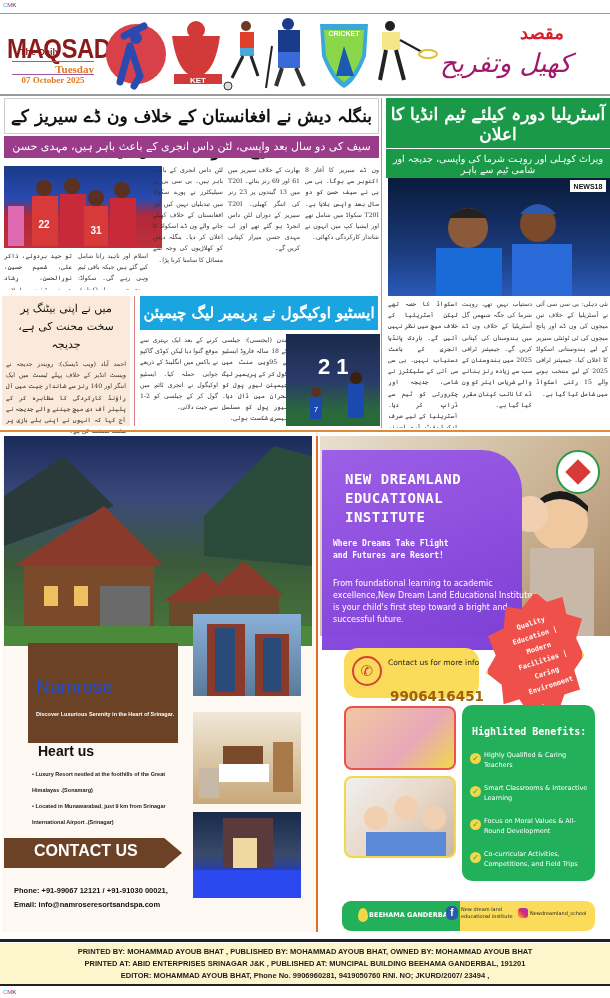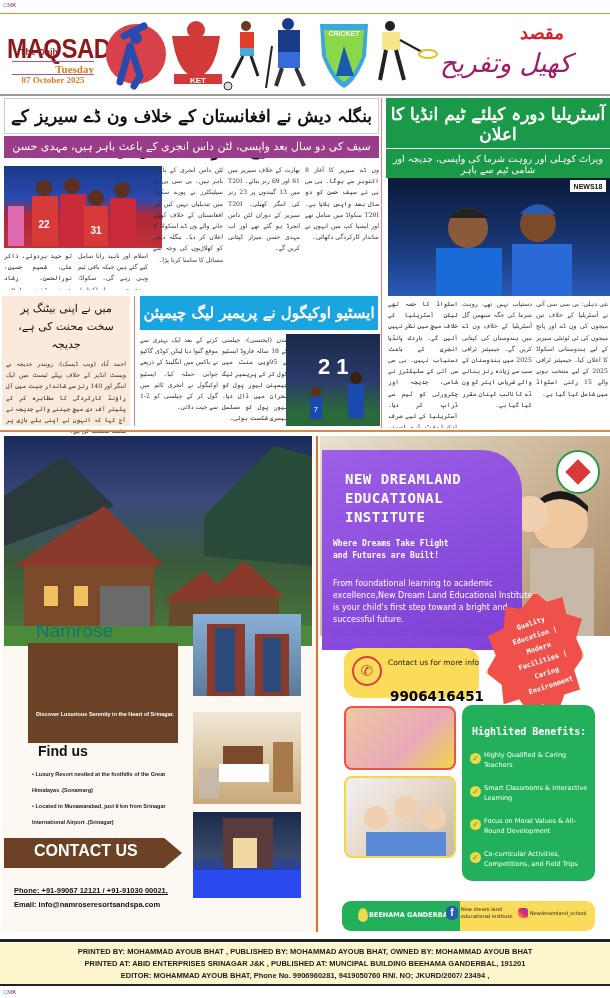--- a/index.html
+++ b/index.html
@@ -28,37 +28,37 @@
   .col-text { font-size: 6.2px; line-height: 11.2px; color: #333; text-align: justify; direction: rtl; font-family: "DejaVu Serif", serif; overflow: hidden; }
   .img { overflow: hidden; }
   .vrule { width: 1px; background: #e08080; }
   .h-ep { left: 140px; top: 296px; width: 238px; height: 34px; background: #1aa4e0; color: #fff; font-size: 15px; font-weight: bold; text-align: center; line-height: 34px; }
   .side-box { left: 2px; top: 296px; width: 128px; height: 130px; background: #fbeadb; }
   .side-title { font-size: 11px; color: #111; text-align: center; line-height: 18px; }
   .sep-orange { height: 2px; background: #e08a3c; }
   
   .resort { left: 2px; top: 436px; width: 316px; height: 496px; background: #fdf9f2; border-right: 2px solid #e07030; }
   .resort-card { left: 28px; top: 643px; width: 150px; height: 100px; background: #6b4226; }
-  .resort-name { left: 36px; top: 620px; font: 19px "Liberation Sans", sans-serif; color: #0f766e; line-height: 22px; }
+  .resort-name { left: 36px; top: 676px; font: 19px "Liberation Sans", sans-serif; color: #1d4ed8; line-height: 22px; }
   .resort-tag { left: 36px; top: 707px; width: 140px; font: bold 5.5px "Liberation Sans", sans-serif; color: #fff; line-height: 15px; }
   .findus { left: 38px; top: 743px; font: bold 14px "Liberation Sans", sans-serif; color: #111; }
   .find-li { left: 32px; font: bold 5.5px "Liberation Sans", sans-serif; color: #222; line-height: 16px; width: 160px; }
   .contact-banner { left: 4px; top: 838px; width: 178px; height: 30px; background: #6b4226; clip-path: polygon(0 0, 90% 0, 100% 50%, 90% 100%, 0 100%); }
   .contact-label { left: 34px; top: 842px; font: bold 16px "Liberation Sans", sans-serif; color: #fff; }
   .contact-line { left: 14px; font: bold 7.5px "Liberation Sans", sans-serif; color: #111; }
   
   .school { left: 320px; top: 436px; width: 290px; height: 496px; background: #fff; }
   .purple-panel { left: 322px; top: 450px; width: 200px; height: 200px; background: linear-gradient(160deg,#9a5ae8,#7a3ad8); border-radius: 0 40px 0 0; opacity: .96; }
   .sch-title { left: 333px; top: 470px; font: bold 14px "DejaVu Sans Mono", monospace; color: #fff; line-height: 19px; letter-spacing: .5px; margin-left: 12px; }
   .sch-tag { left: 333px; top: 538px; font: bold 8px "DejaVu Sans Mono", monospace; color: #fff; line-height: 12px; }
   .sch-desc { left: 333px; top: 578px; width: 200px; font: 8px "DejaVu Sans", sans-serif; color: #fff; line-height: 12px; }
   .yellow-box { left: 344px; top: 648px; width: 135px; height: 50px; background: #fbdb5a; border-radius: 14px; }
   .phone-icon { left: 352px; top: 656px; width: 30px; height: 30px; border: 2px solid #d8403a; border-radius: 50%; color: #d8403a; text-align: center; font-size: 15px; line-height: 26px; }
   .ph-label { left: 388px; top: 658px; font: 7.5px "DejaVu Sans", sans-serif; color: #222; }
-  .ph-num { left: 390px; top: 688px; font: bold 13.5px "DejaVu Sans", sans-serif; color: #000000; }
+  .ph-num { left: 390px; top: 688px; font: bold 13.5px "DejaVu Sans", sans-serif; color: #a16207; }
   .badge { left: 486px; top: 592px; width: 98px; height: 122px; background: #f0504a; clip-path: polygon(50% 0,62% 8%,78% 4%,82% 18%,98% 22%,92% 38%,100% 52%,90% 64%,96% 80%,80% 84%,74% 98%,58% 92%,44% 100%,34% 88%,18% 92%,16% 76%,0 66%,10% 52%,2% 36%,18% 30%,20% 12%,36% 14%); border: 2px solid #ffd34a; }
   .badge-text { left: 506px; top: 616px; width: 70px; text-align: center; font: bold 7px "DejaVu Sans Mono", monospace; color: #fff; transform: rotate(-18deg); line-height: 13px; }
   .benefits { left: 462px; top: 705px; width: 133px; height: 176px; background: #22b05a; border-radius: 10px; }
   .ben-title { left: 472px; top: 726px; font: bold 10px "DejaVu Sans Mono", monospace; color: #fff; }
   .ben-item { left: 470px; width: 122px; }
   .ben-check { position: absolute; left: 0; top: 3px; width: 11px; height: 11px; border-radius: 50%; background: #f0d84a; color: #22a04a; font-size: 8px; line-height: 11px; text-align: center; font-weight: bold; }
   .ben-text { position: absolute; left: 14px; top: 0; width: 110px; font: 6.5px "DejaVu Sans", sans-serif; color: #fff; line-height: 10px; }
   .foot-bar { left: 342px; top: 901px; width: 253px; height: 30px; background: #fbdb5a; border-radius: 9px; }
   .foot-green { left: 342px; top: 901px; width: 118px; height: 30px; background: #22b05a; border-radius: 9px 0 0 9px; }
   .foot-pin { left: 358px; top: 908px; width: 10px; height: 14px; background: #f0d84a; border-radius: 50% 50% 50% 50% / 60% 60% 40% 40%; }
@@ -238,30 +238,30 @@
       <rect x="40" y="26" width="24" height="30" fill="#f0d8a0"></rect>
       <rect x="0" y="58" width="108" height="28" fill="#2a4af0"></rect>
     </svg>
 </div>
 
 <div class="abs resort-card"></div>
 <div class="abs resort-name">
   <div>Namrose</div>
 </div>
 <div class="abs resort-tag">Discover Luxurious Serenity in the Heart of Srinagar.</div>
-<div class="abs findus">Find us</div>
+<div class="abs findus">Heart us</div>
 <div class="abs find-li" style="top:766px;">
   <span>•&nbsp;</span><span>Luxury Resort nestled at the foothills of the Great Himalayas .(Sonamarg)</span>
 </div>
 <div class="abs find-li" style="top:798px;">
   <span>•&nbsp;</span><span>Located in Munawarabad, just 9 km from Srinagar International Airport .(Srinagar)</span>
 </div>
 <div class="abs contact-banner"></div>
 <div class="abs contact-label">CONTACT US</div>
-<div class="abs contact-line" style="top:886px;text-decoration:underline;">Phone: +91-99067 12121 / +91-91030 00021,</div>
+<div class="abs contact-line" style="top:886px;">Phone: +91-99067 12121 / +91-91030 00021,</div>
 <div class="abs contact-line" style="top:900px;">Email: info@namroseresortsandspa.com</div>
 
 <div class="abs school"></div>
 <div class="abs img" style="left:320px;top:436px;width:290px;height:200px;background:linear-gradient(135deg,#e8e0d0,#c8b090 60%,#a88a6a);">
   <svg width="290" height="200">
     <circle cx="240" cy="86" r="28" fill="#f0c8a0"></circle>
     <path d="M212 76 Q240 50 268 76 L268 70 Q240 40 212 70 Z" fill="#1a1a1a"></path>
     <rect x="210" y="112" width="64" height="88" fill="#c8b8a8"></rect>
     <circle cx="210" cy="78" r="18" fill="#f0d0b0"></circle>
   </svg>
@@ -270,21 +270,21 @@
   <div style="position:absolute;left:11px;top:11px;width:18px;height:18px;background:#d83a3a;transform:rotate(45deg);"></div>
 </div>
 <div class="abs purple-panel"></div>
 <div class="abs sch-title">
   <div>NEW DREAMLAND</div>
   <div>EDUCATIONAL</div>
   <div>INSTITUTE</div>
 </div>
 <div class="abs sch-tag">
   <div>Where Dreams Take Flight</div>
-  <div>and Futures are Built!</div>
+  <div>and Futures are Resort!</div>
 </div>
 <div class="abs sch-desc">From foundational learning to academic excellence,New Dream Land Educational Institute is your child's first step toward a bright and successful future.</div>
 
 <div class="abs yellow-box"></div>
 <div class="abs phone-icon">✆</div>
 <div class="abs ph-label">Contact us for more info</div>
 <div class="abs ph-num">9906416451</div>
 
 <div class="abs badge"></div>
 <div class="abs badge-text">

